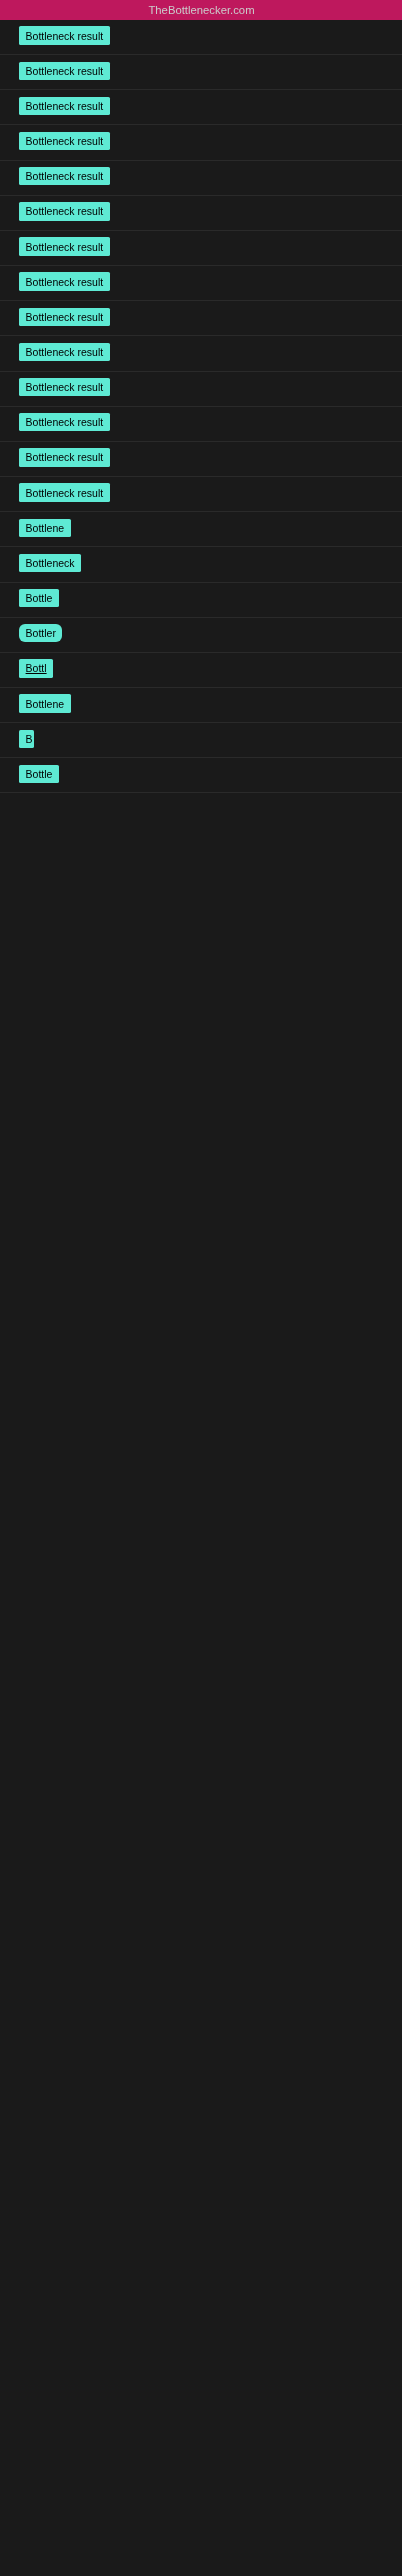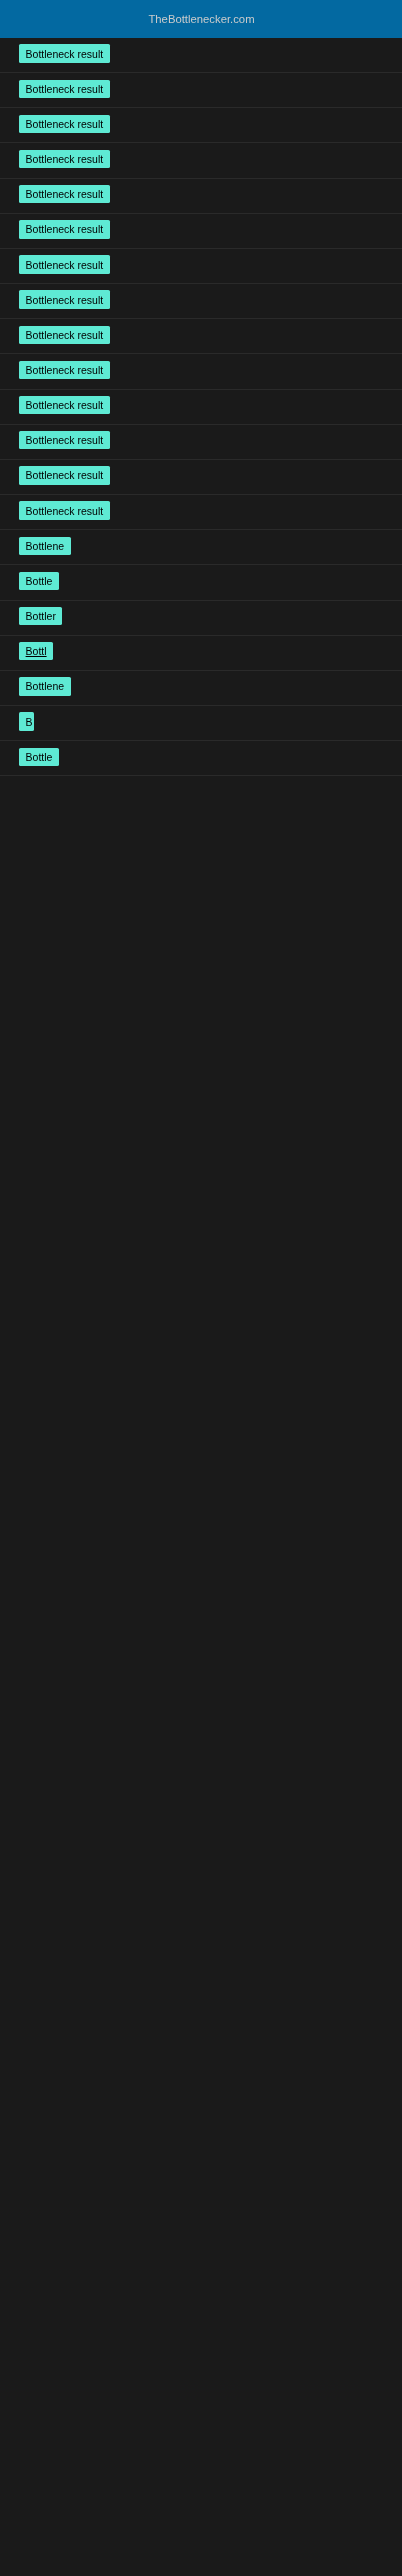--- a/index.html
+++ b/index.html
@@ -13,22 +13,22 @@
       min-height: 2576px;
       background-color: #1a1a1a;
       font-family: Arial, sans-serif;
       position: relative;
     }
 
     .site-title {
       text-align: center;
       color: #cccccc;
       font-size: 11.3px;
-      padding: 13px 0;
-      background-color: #0369a1;
+      padding: 4px 0;
+      background-color: #be185d;
     }
 
     .bottleneck-badge {
       display: inline-block;
       background-color: #5eead4;
       color: #000000;
       font-size: 10.5px;
       font-weight: normal;
       padding: 3.2px 6.4px;
       border-radius: 1.6px;
@@ -58,20 +58,21 @@
     <div class="result-row"><span class="bottleneck-badge" style="max-width: 109px;">Bottleneck result</span></div>
     <div class="result-row"><span class="bottleneck-badge" style="max-width: 109px;">Bottleneck result</span></div>
     <div class="result-row"><span class="bottleneck-badge" style="max-width: 109px;">Bottleneck result</span></div>
     <div class="result-row"><span class="bottleneck-badge" style="max-width: 109px;">Bottleneck result</span></div>
     <div class="result-row"><span class="bottleneck-badge" style="max-width: 109px;">Bottleneck result</span></div>
     <div class="result-row"><span class="bottleneck-badge" style="max-width: 109px;">Bottleneck result</span></div>
     <div class="result-row"><span class="bottleneck-badge" style="max-width: 105px;">Bottleneck result</span></div>
     <div class="result-row"><span class="bottleneck-badge" style="max-width: 105px;">Bottleneck result</span></div>
     <div class="result-row"><span class="bottleneck-badge" style="max-width: 97px;">Bottleneck result</span></div>
     <div class="result-row"><span class="bottleneck-badge" style="max-width: 58px;">Bottlene</span></div>
+    <div class="result-row"><span class="bottleneck-badge" style="max-width: 64px;">Bottleneck</span></div>
     <div class="result-row"><span class="bottleneck-badge" style="max-width: 47px;">Bottle</span></div>
-    <div class="result-row"><span class="bottleneck-badge" style="max-width: 50px;">Bottler</span></div>
+    <div class="result-row"><span class="bottleneck-badge" style="max-width: 50px; border-radius: 6px;">Bottler</span></div>
     <div class="result-row"><span class="bottleneck-badge" style="max-width: 40px; text-decoration: underline;">Bottl</span></div>
     <div class="result-row"><span class="bottleneck-badge" style="max-width: 55px;">Bottlene</span></div>
     <div class="result-row"><span class="bottleneck-badge" style="max-width: 14.5px;">B</span></div>
     <div class="result-row"><span class="bottleneck-badge" style="max-width: 47px;">Bottle</span></div>
   </div>
 
 
 </body></html>

